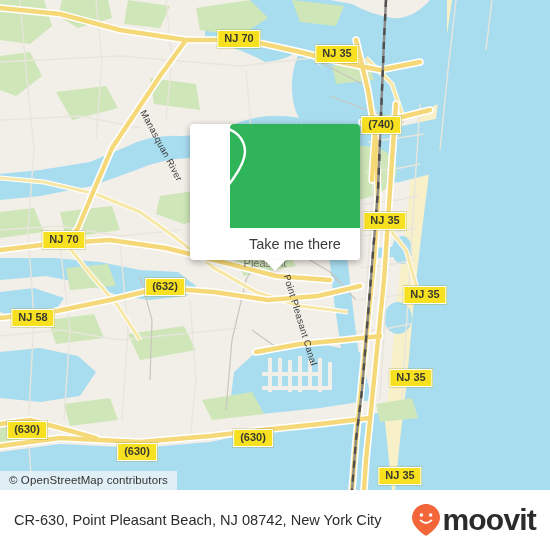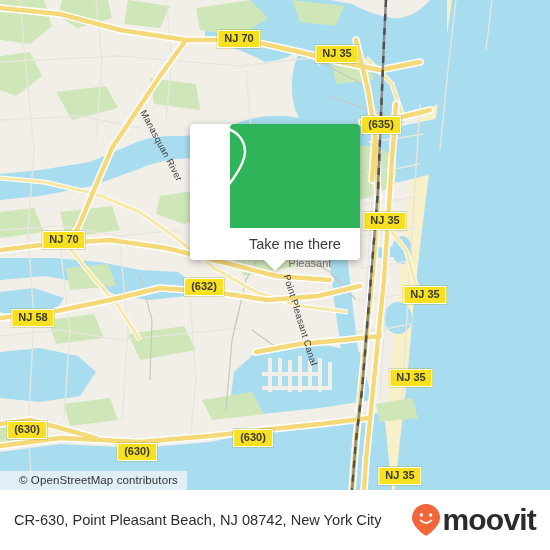--- a/index.html
+++ b/index.html
@@ -14,21 +14,21 @@
   #map {
     position:absolute; left:0; top:0; width:550px; height:490px;
     background:#f2efe9; overflow:hidden;
   }
   #map svg { position:absolute; left:0; top:0; }
 
   .attrib {
     position:absolute; left:0; bottom:0;
     background:rgba(231,241,246,0.88);
     font-size:11.5px; color:#333;
-    padding:3px 9px 4px 19px;
+    padding:3px 9px 4px 9px;
     letter-spacing:0.1px;
     white-space:nowrap;
     z-index:40;
   }
 
   
   .shield {
     position:absolute; z-index:25;
     background:#f7e020;
     border:1.6px solid #ffffff;
@@ -281,28 +281,28 @@
       <g>
         <path d="M386 0 L384 40 L382 90 L380 140 L378 190 L374 240 L370 290 L366 340 L362 390 L356 440 L352 490" stroke="#8a8a8a" stroke-width="2.4" fill="none"></path>
         <path d="M386 0 L384 40 L382 90 L380 140 L378 190 L374 240 L370 290 L366 340 L362 390 L356 440 L352 490" stroke="#4f4f4f" stroke-width="2.4" fill="none" stroke-dasharray="7 7"></path>
       </g>
 
     </svg>
 
     <div class="waterlabel" style="left:148px; top:108px; transform:rotate(62deg);">Manasquan River</div>
     <div class="waterlabel" style="left:292px; top:273px; transform:rotate(73deg);">Point Pleasant Canal</div>
 
-    <div class="placelabel" style="left:265px; top:263px;margin-left:45px;">Pleasant</div>
+    <div class="placelabel" style="left:265px; top:263px;">Pleasant</div>
 
     <div class="shield" style="left:239px; top:39px;">NJ 70</div>
     <div class="shield" style="left:337px; top:54px;">NJ 35</div>
-    <div class="shield" style="left:381px; top:125px;">(635)</div>
+    <div class="shield" style="left:381px; top:125px;">(740)</div>
     <div class="shield" style="left:385px; top:221px;">NJ 35</div>
     <div class="shield" style="left:64px;  top:240px;">NJ 70</div>
-    <div class="shield" style="left:165px; top:287px;margin-left:39px;">(632)</div>
+    <div class="shield" style="left:165px; top:287px;">(632)</div>
     <div class="shield" style="left:425px; top:295px;">NJ 35</div>
     <div class="shield" style="left:33px;  top:318px;">NJ 58</div>
     <div class="shield" style="left:411px; top:378px;">NJ 35</div>
     <div class="shield" style="left:27px;  top:430px;">(630)</div>
     <div class="shield" style="left:137px; top:452px;">(630)</div>
     <div class="shield" style="left:253px; top:438px;">(630)</div>
     <div class="shield" style="left:400px; top:476px;">NJ 35</div>
 
     <div class="attrib">© OpenStreetMap contributors</div>
 

